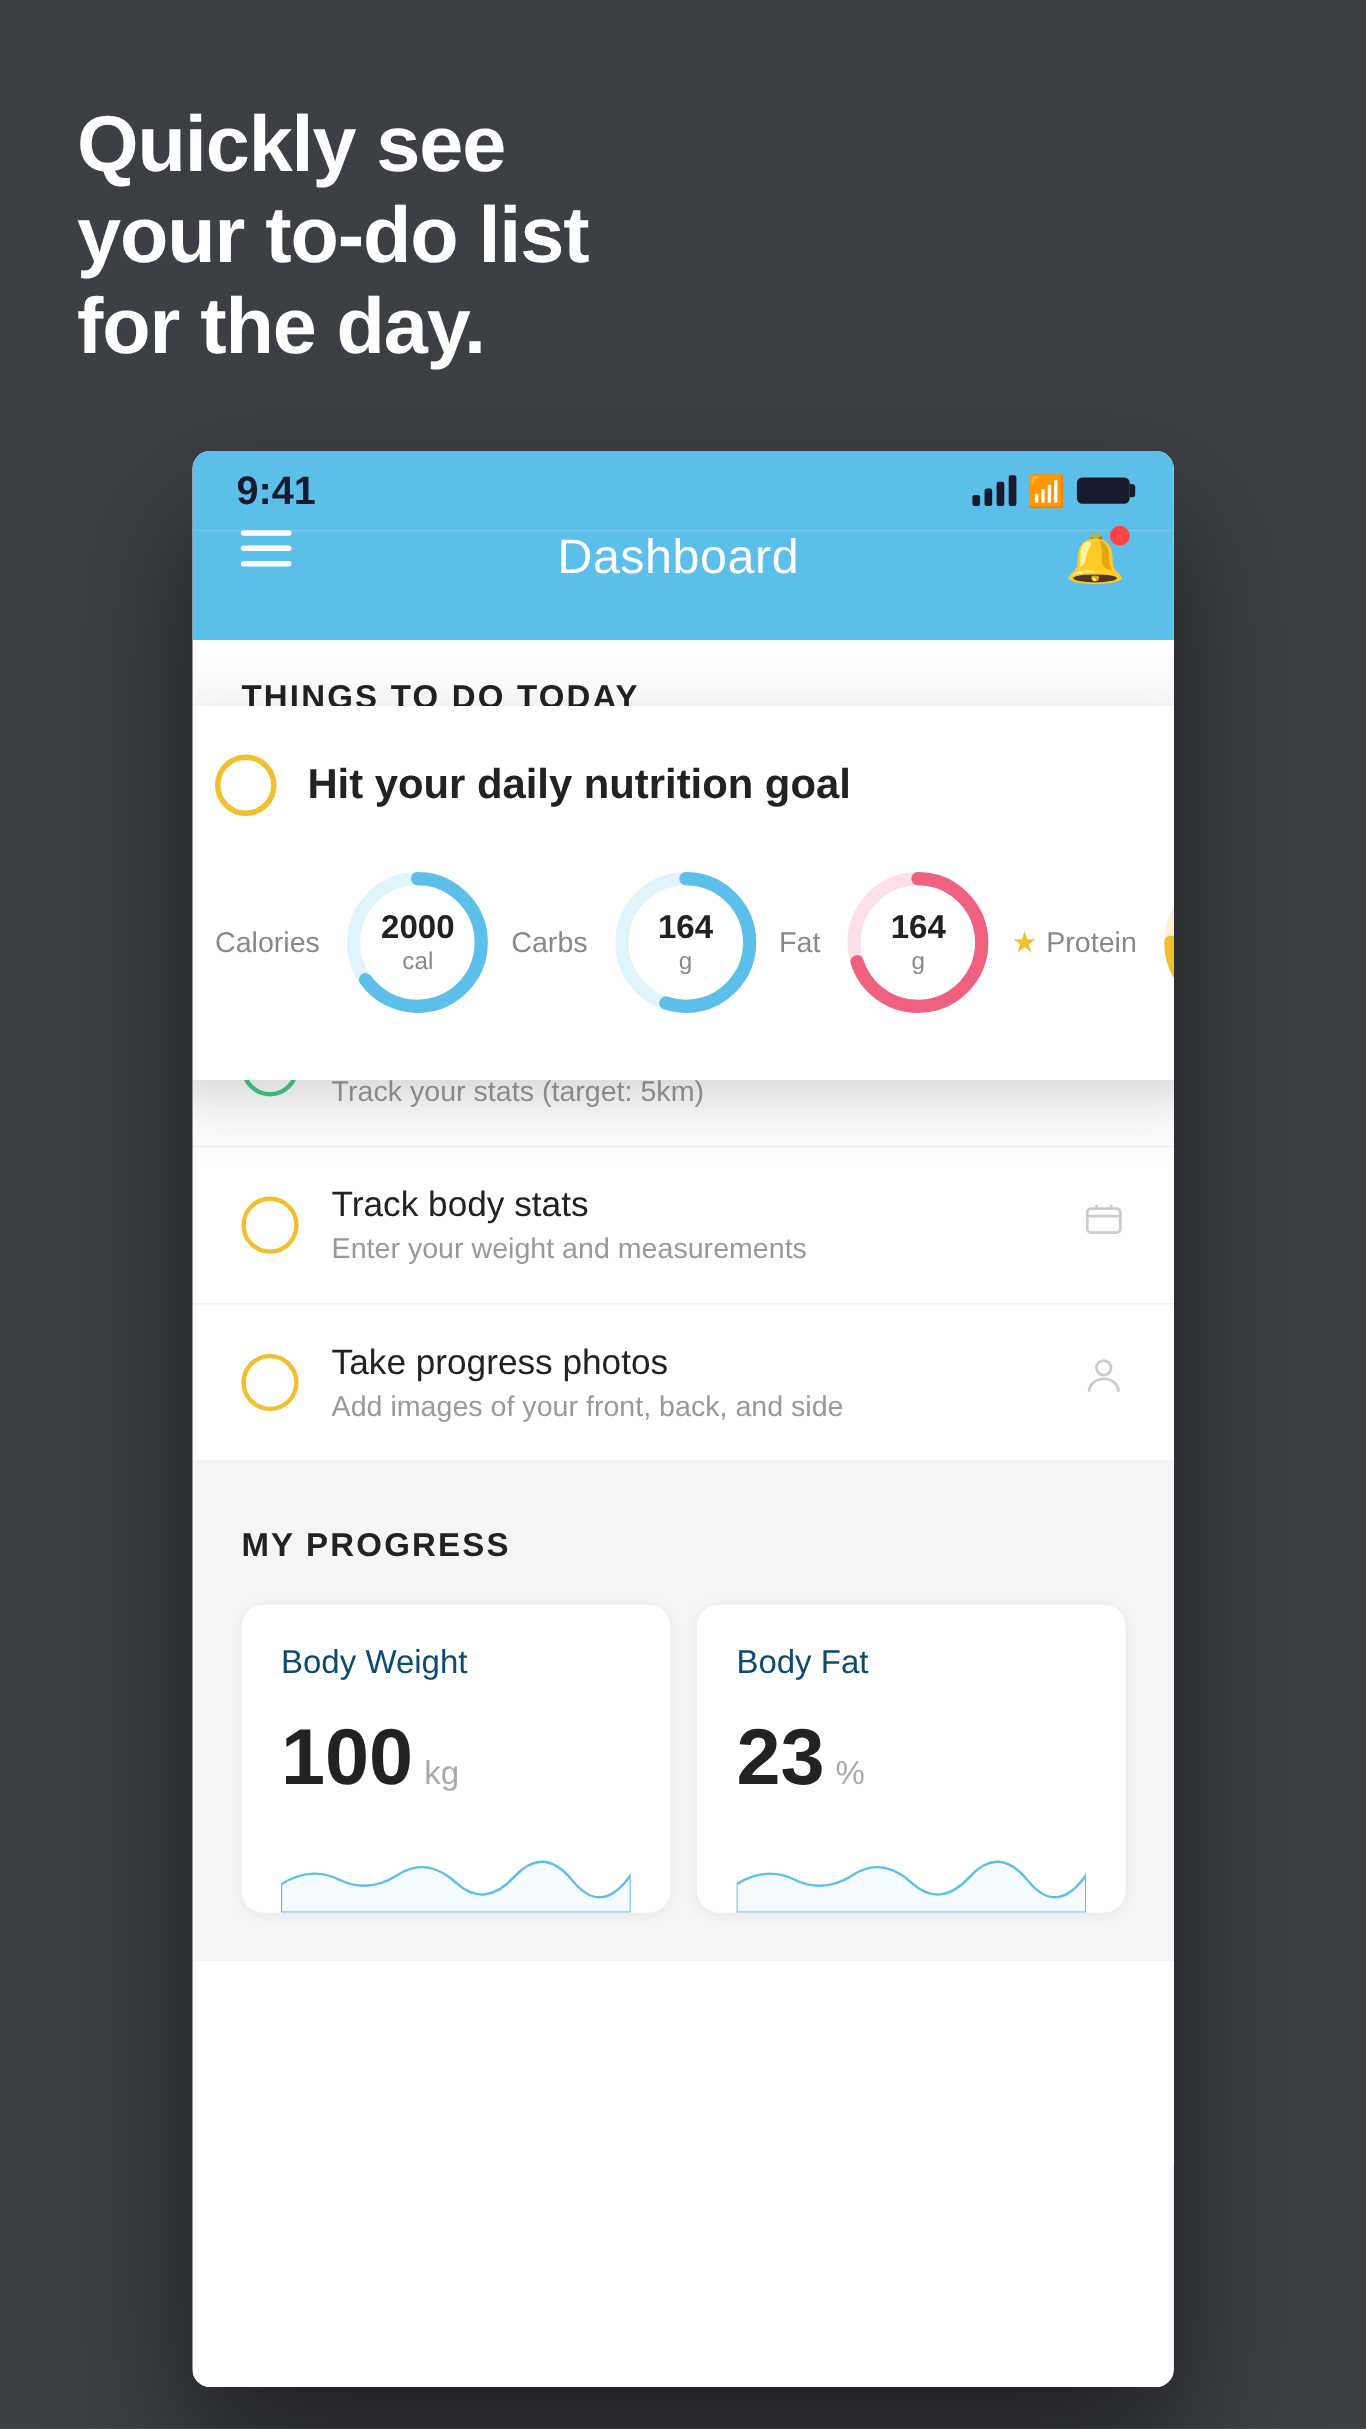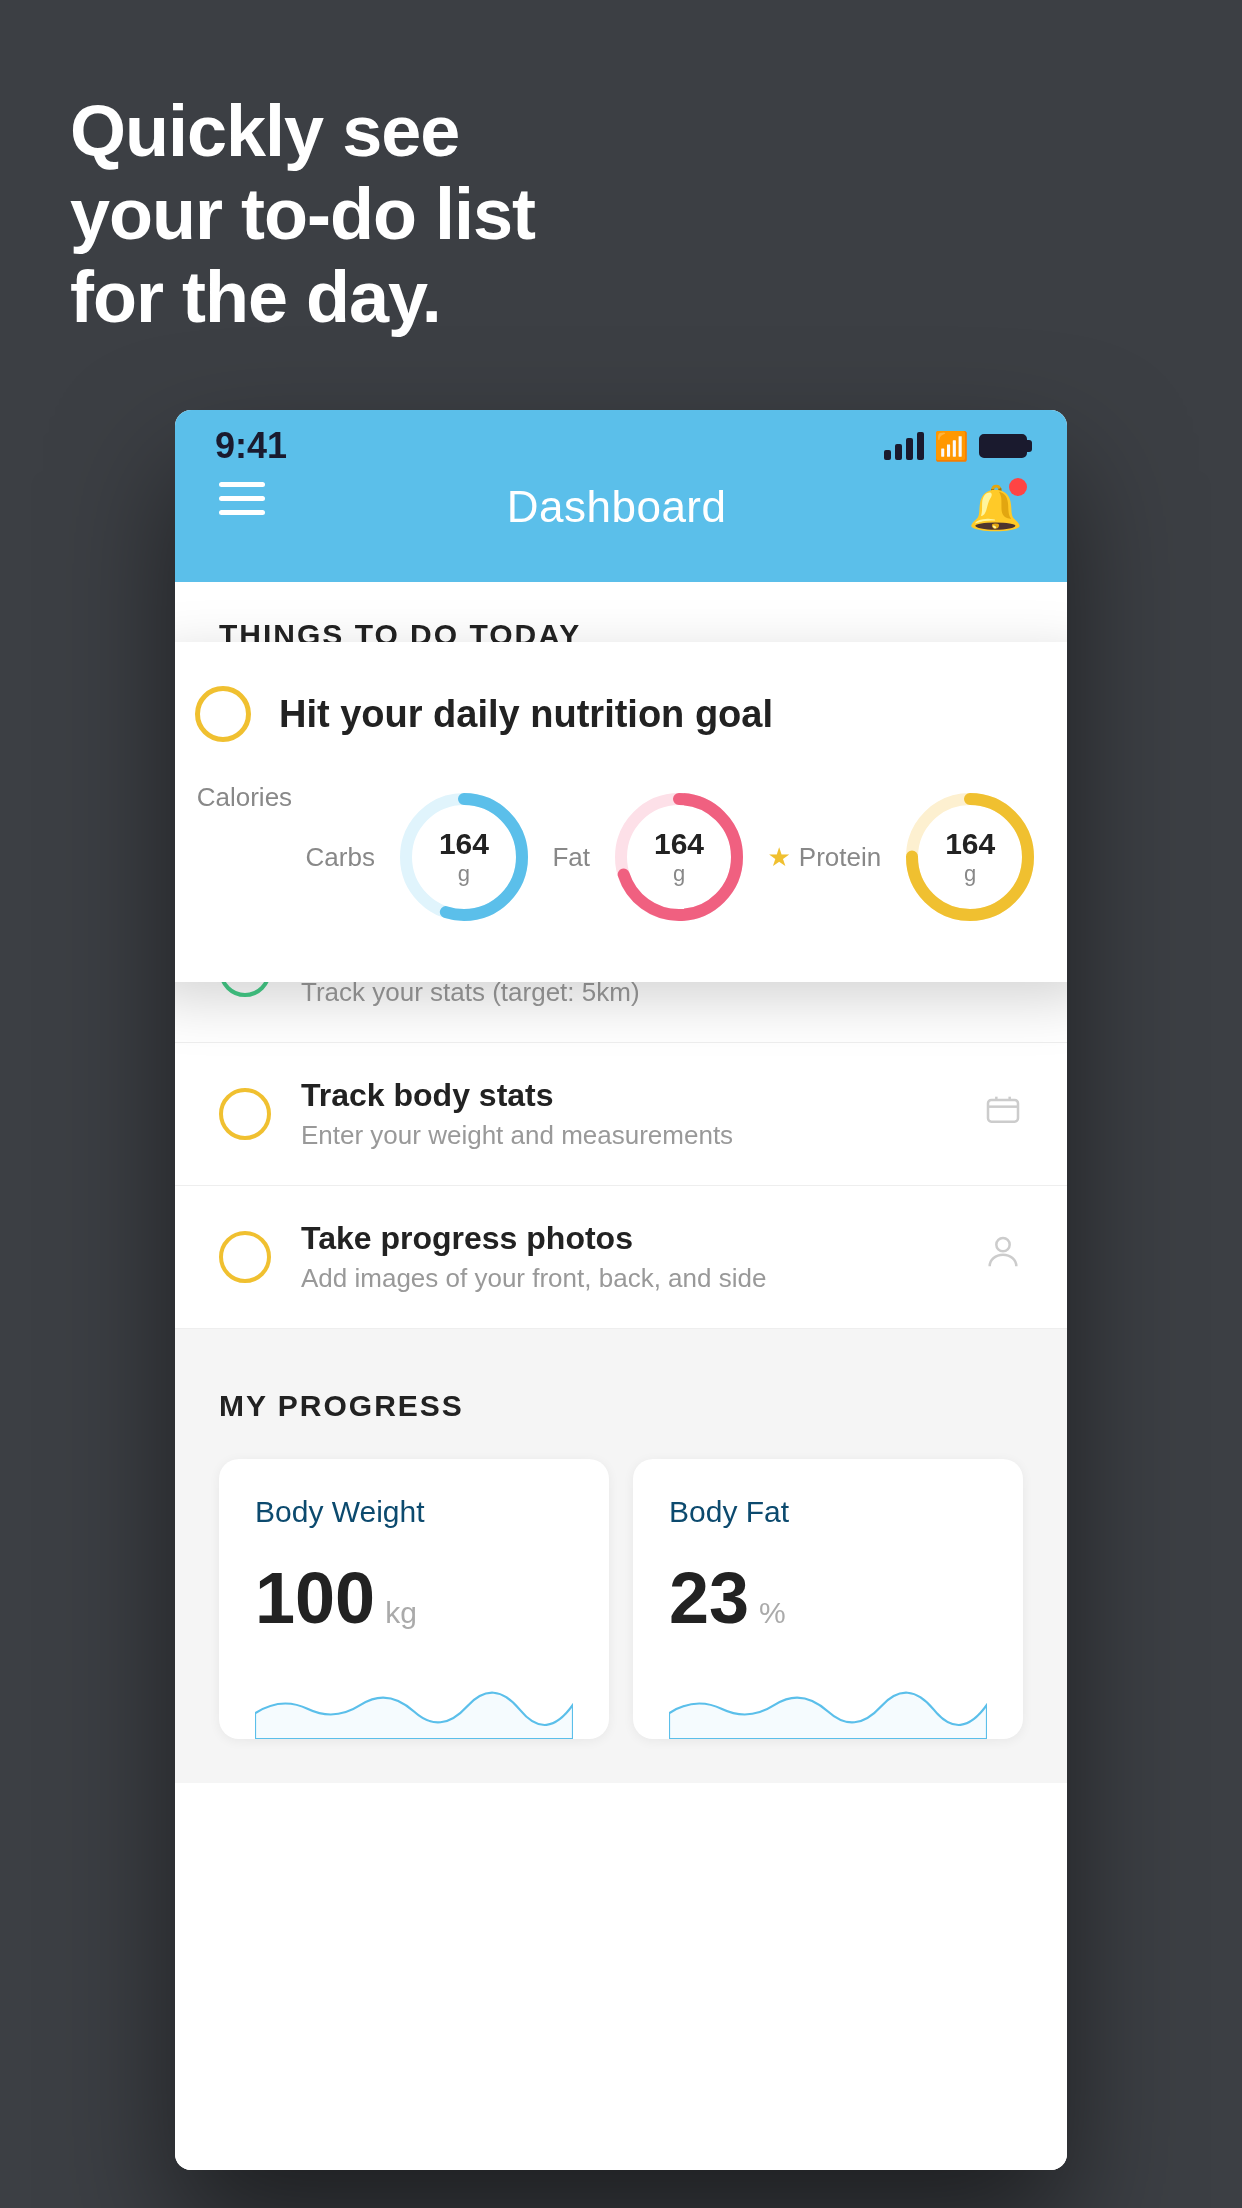--- a/index.html
+++ b/index.html
@@ -291,21 +291,21 @@
     .todo-circle.yellow {
       border-color: #f0c030;
     }
 
     .todo-text {
       flex: 1;
     }
 
     .todo-main {
       font-size: 32px;
-      font-weight: 700;
+      font-weight: 400;
       color: #222;
       margin-bottom: 6px;
     }
 
     .todo-sub {
       font-size: 26px;
       color: #999;
     }
 
     .todo-icon {
@@ -427,20 +427,30 @@
     <div class="floating-card">
       <div class="card-header">
         <div class="circle-check"></div>
         <span class="card-title">Hit your daily nutrition goal</span>
       </div>
 
       <div class="nutrition-row" id="nutrition-row">
 
       <div class="nutrition-item">
     <span class="nutrition-label">Calories</span>
+    <div class="donut-container">
+      <svg viewBox="0 0 150 150">
+        <circle cx="75" cy="75" r="58" fill="none" stroke="#e0f4fc" stroke-width="12"></circle>
+        <circle cx="75" cy="75" r="58" fill="none" stroke="#5bbfea" stroke-width="12" stroke-dasharray="236.8760860806704 127.54866173574561" stroke-linecap="round"></circle>
+      </svg>
+      <div class="donut-inner">
+        <span class="donut-value">2000</span>
+        <span class="donut-unit">cal</span>
+      </div>
+    </div>
   </div>
           <div class="nutrition-item">
     <span class="nutrition-label">Carbs</span>
     <div class="donut-container">
       <svg viewBox="0 0 150 150">
         <circle cx="75" cy="75" r="58" fill="none" stroke="#e0f4fc" stroke-width="12"></circle>
         <circle cx="75" cy="75" r="58" fill="none" stroke="#5bbfea" stroke-width="12" stroke-dasharray="200.43361129902883 163.9911365173872" stroke-linecap="round"></circle>
       </svg>
       <div class="donut-inner">
         <span class="donut-value">164</span>

